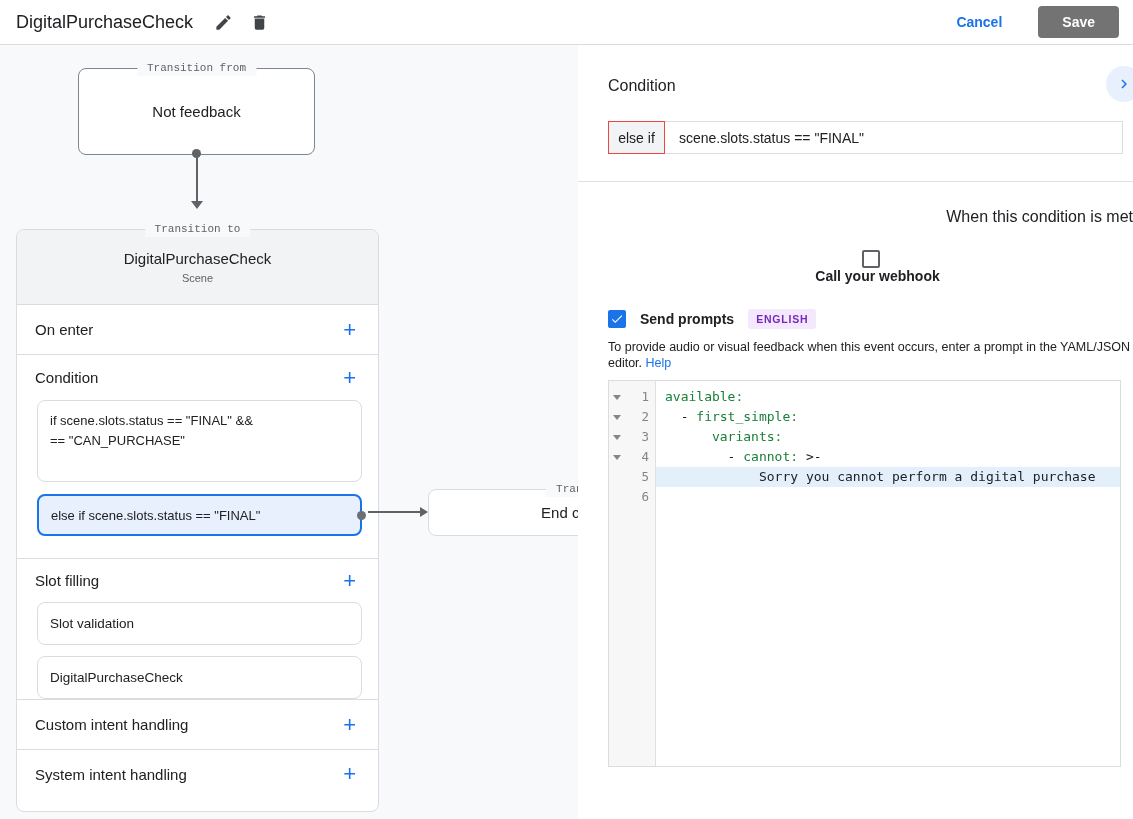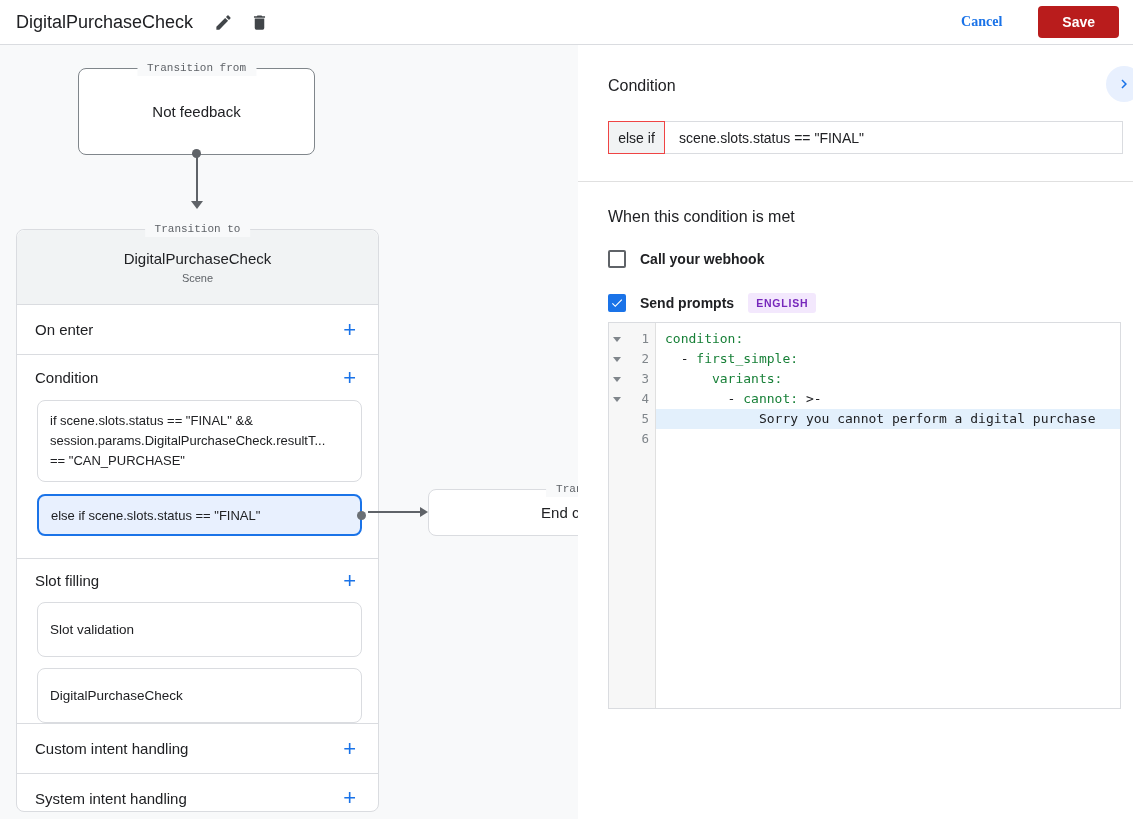--- a/index.html
+++ b/index.html
@@ -10,22 +10,22 @@
   .topbar { height:45px; background:#fff; border-bottom:1px solid #dadce0;
     display:flex; align-items:center; padding:0 14px 0 16px; }
   .topbar h1 { font-size:18px; font-weight:400; color:#202124; }
   .icon-btn { background:none; border:none; cursor:pointer; display:flex;
     align-items:center; justify-content:center; width:24px; height:24px; }
   .icon-btn svg { fill:#414549; }
   .btn-edit { margin-left:18px; }
   .btn-delete { margin-left:12px; }
   .spacer { flex:1; }
   .btn-cancel { background:none; border:none; color:#1a73e8; font-size:14px;
-    font-weight:700; cursor:pointer; margin-right:36px; font-family:Liberation Serif, serif;margin-left:35px; }
-  .btn-save { background:#b91c1c; border:none; color:#fff; font-size:14px;
+    font-weight:700; cursor:pointer; margin-right:36px; font-family:Liberation Sans, sans-serif;margin-left:35px; }
+  .btn-save { background:#737373; border:none; color:#fff; font-size:14px;
     font-weight:700; cursor:pointer; border-radius:4px; padding:0 24px;
     height:32px; font-family:inherit; }
 
   
   .main { display:flex; height:774px; }
   .canvas { position:relative; width:578px; height:774px; background:#f8f9fa;
     overflow:hidden; flex:none; }
   .panel { position:relative; width:555px; height:774px; background:#fff;
     padding-left:30px; }
 
@@ -72,21 +72,21 @@
   .cond-box { margin:0 18px 0 20px; width:325px; border:1px solid #dadce0;
     border-radius:8px; background:#fff; font-size:13px; color:#202124; }
   .cond-box.if { height:82px; padding:10px 12px; line-height:20px; }
   .cond-box.if div { white-space:nowrap; overflow:hidden; }
   .cond-box.else { position:relative; height:42px; margin-top:12px;
     display:flex; align-items:center; padding:0 12px;
     background:#e8f0fe; border:2px solid #1a73e8; }
   .cond-box.else .dot { right:-6px; top:50%; margin-top:-4.5px; background:#6b7075; }
   .cond-section { padding-bottom:22px; }
   .slot-section { }
-  .slot-box { margin:0 18px 11px 20px; width:325px; height:55px;
+  .slot-box { margin:0 18px 11px 20px; width:325px; height:43px;
     border:1px solid #dadce0; border-radius:8px; background:#fff;
     display:flex; align-items:center; padding:0 12px; font-size:13.5px; }
 
   .end-box { position:absolute; left:428px; top:444px; width:342px; height:47px;
     background:#fff; border:1px solid #dadce0; border-radius:8px;
     display:flex; align-items:center; justify-content:center; }
   .end-box .content { font-size:15px; color:#202124; white-space:nowrap; }
 
   
   .p-title { margin-top:32px; font-size:16px; font-weight:400; color:#202124; }
@@ -96,23 +96,23 @@
   .cond-row { margin-top:26px; width:515px; height:33px; display:flex; }
   .cond-prefix { width:57px; flex:none; background:#f1f3f4;
     border:1px solid #ef4444; display:flex; align-items:center;
     justify-content:center; font-size:14px; color:#202124; }
   .cond-input { flex:1; border:1px solid #dadce0; border-left:none;
     font-size:14px; color:#202124; padding-left:14px; font-family:inherit;
     outline:none; background:#fff; }
   .help-line { margin-top:12px; font-size:13px; color:#1a73e8; }
   .help-line a { color:#1a73e8; text-decoration:underline; cursor:pointer; }
   .divider { margin:27px 0 0 -30px; width:555px; height:1px; background:#e0e0e0; }
-  .met-heading { margin-top:26px; font-size:16px; font-weight:400; }
+  .met-heading { margin-top:26px; font-size:16px; font-weight:400;text-align:right; }
   .check-row { display:flex; align-items:center; }
-  .check-row.webhook { margin-top:24px; }
+  .check-row.webhook { margin-top:24px;flex-direction:column; }
   .check-row.prompts { margin-top:25px; }
   .checkbox { width:18px; height:18px; border:2px solid #5f6368; border-radius:2px;
     background:#fff; cursor:pointer; flex:none; }
   .checkbox.checked { background:#1a73e8; border-color:#1a73e8;
     display:flex; align-items:center; justify-content:center; }
   .check-label { margin-left:14px; font-size:14px; font-weight:700; color:#202124; }
   .lang-badge { margin-left:14px; background:#f3e8fd; color:#7627bb;
     font-size:10.5px; font-weight:700; letter-spacing:0.8px; padding:4px 8px;
     border-radius:3px; }
   .hint { margin-top:10px; font-size:12.5px; color:#202124; line-height:16px; }
@@ -197,21 +197,20 @@
         </div>
       </div>
 
       <div class="section cond-section">
         <div class="section-row short">
           <span class="section-label">Condition</span>
           <button class="add-btn">+</button>
         </div>
         <div class="cond-box if">
           <div>if scene.slots.status == "FINAL" &amp;&amp;</div>
-          <div>session.params.DigitalPurchaseCheck.resultT...</div>
           <div>== "CAN_PURCHASE"</div>
         </div>
         <div class="cond-box else">
           <span>else if scene.slots.status == "FINAL"</span>
           <span class="dot"></span>
         </div>
       </div>
 
       <div class="section slot-section">
         <div class="section-row slot">
@@ -282,33 +281,37 @@
         <span style="display:flex;">
           <svg width="14" height="14" viewBox="0 0 24 24" fill="#fff">
               <path d="M9 16.2 4.8 12l-1.4 1.4L9 19 21 7l-1.4-1.4z"></path>
             </svg>
         </span>
       </span>
       <span class="check-label">Send prompts</span>
       <span class="lang-badge">ENGLISH</span>
     </div>
 
+    <p class="hint">
+      <span>To provide audio or visual feedback when this event occurs, enter a prompt in the YAML/JSON</span><br>
+      <span>editor. </span><a>Help</a>
+    </p>
 
 
     <div class="editor">
       <div class="gutter-border"></div>
       <div class="code-lines" id="code-lines">
           <div class="code-row">
             <span class="row-gutter">
               <span class="fold">
                 <span class="fold-arrow"></span>
               </span>
               <span class="lnum">1</span>
             </span>
-            <span class="row-code"><span class="tok-key">condition:</span></span>
+            <span class="row-code"><span class="tok-key">available:</span></span>
           </div>
           <div class="code-row">
             <span class="row-gutter">
               <span class="fold">
                 <span class="fold-arrow"></span>
               </span>
               <span class="lnum">2</span>
             </span>
             <span class="row-code"><span class="tok-plain">  - </span><span class="tok-key">first_simple:</span></span>
           </div>

